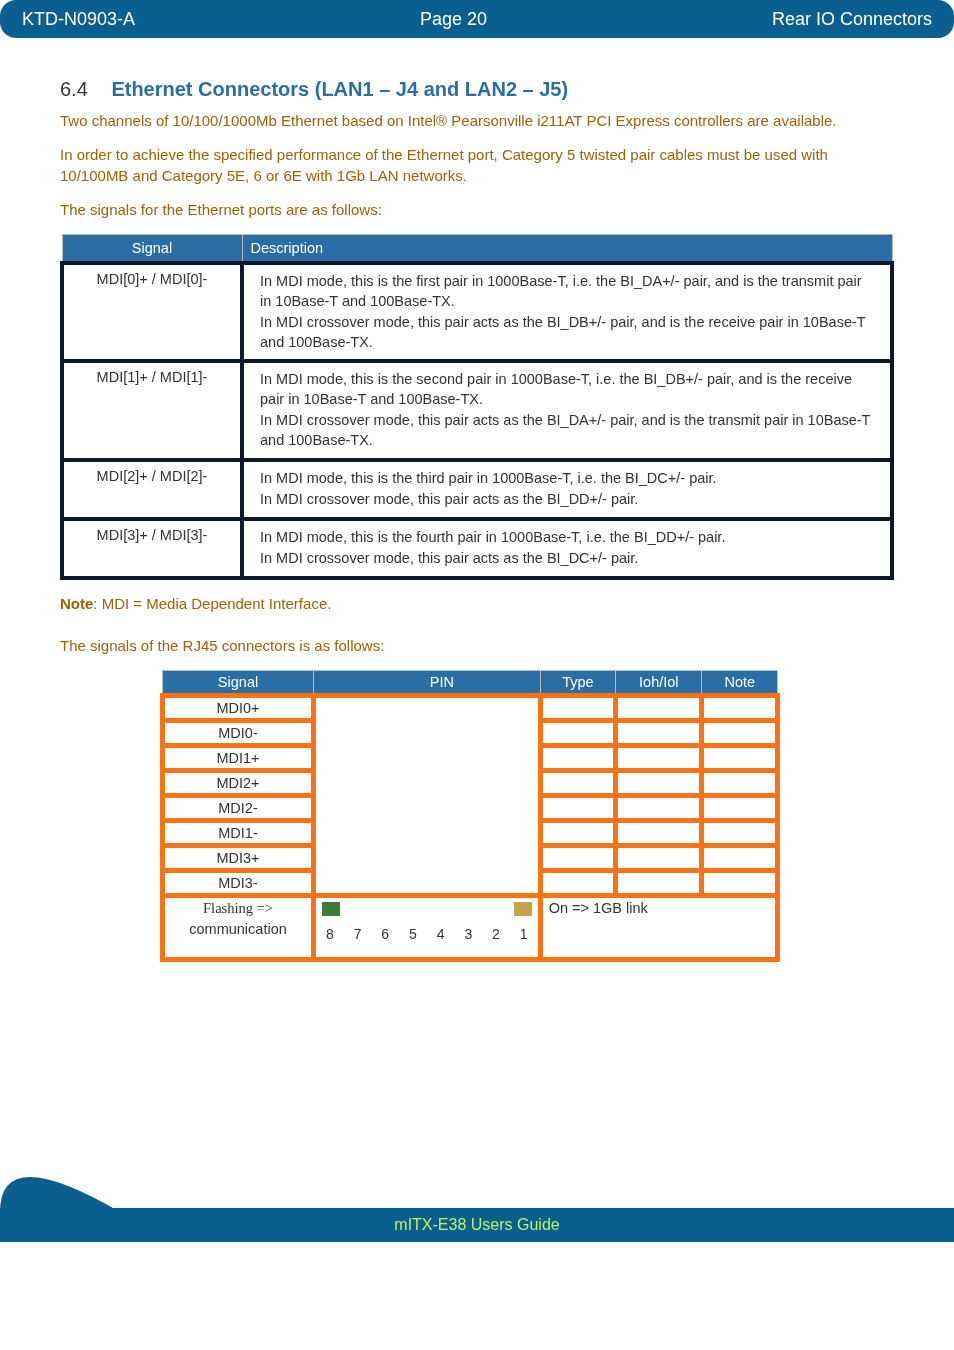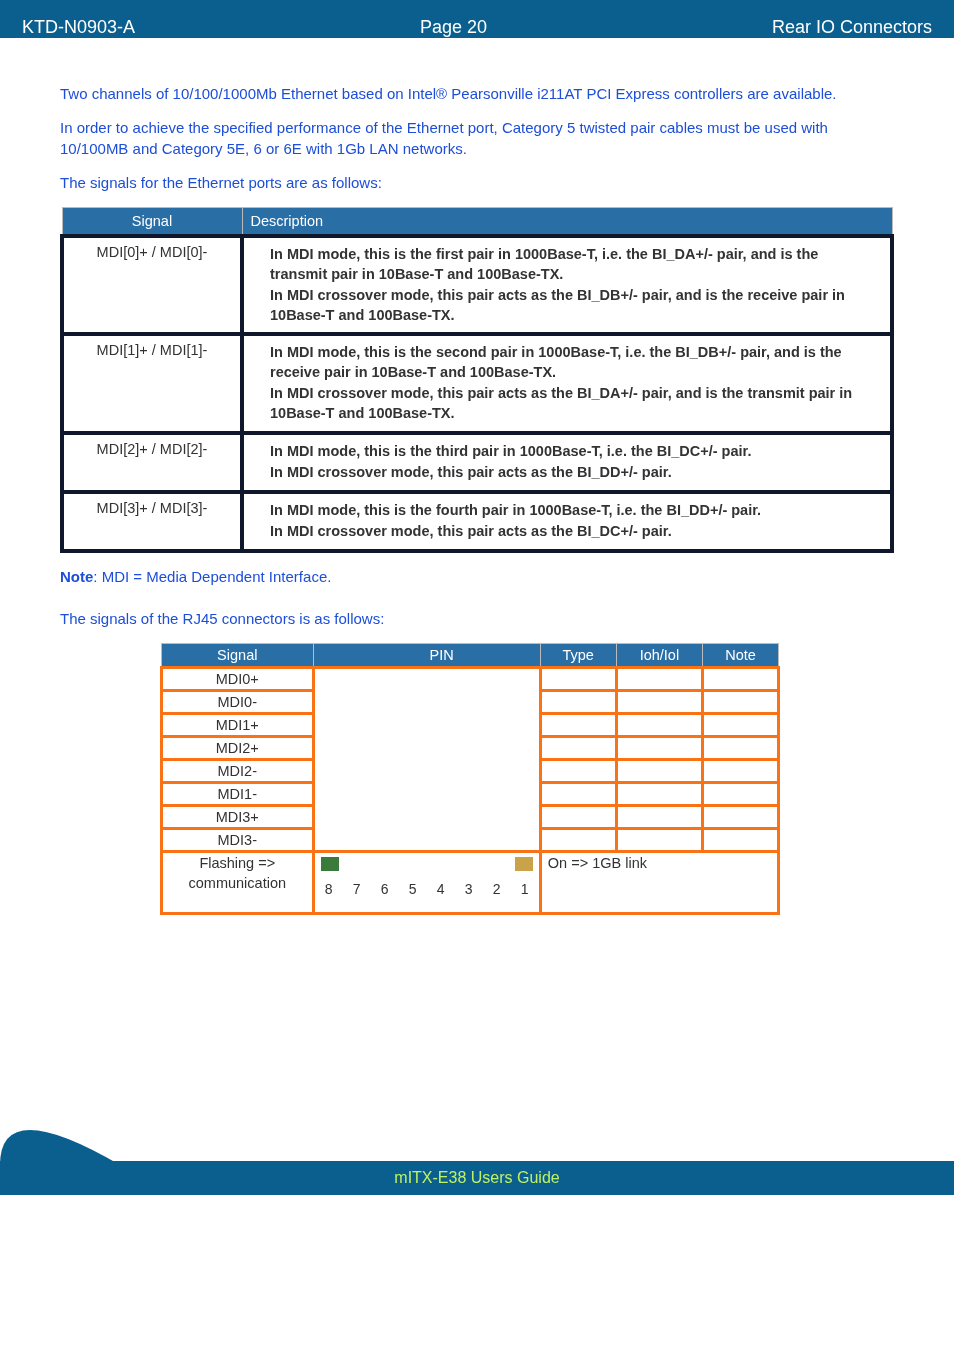--- a/index.html
+++ b/index.html
@@ -9,46 +9,47 @@
     background: #fff;
     font-family: 'Segoe UI', Tahoma, sans-serif;
     color: #333;
     width: 954px;
   }
   
   .topbar {
     background: #0a5f8e;
     color: #fff;
     display: flex;
-    align-items: flex-end;
+    align-items: center;
     justify-content: space-between;
     padding: 0 22px;
     height: 38px;
     font-size: 18px;
     position: relative;
+    border-radius: 16px;
   }
   .content {
     padding: 40px 60px 200px 60px;
   }
   .sec-heading {
     color: #2a6ea6;
     font-size: 20px;
     font-weight: 600;
     margin-bottom: 10px;
   }
   .sec-num {
     color: #333;
     font-weight: 400;
     margin-right: 18px;
   }
   .para {
     font-size: 15px;
     line-height: 1.35;
     margin: 6px 0 14px 0;
-    color: #1d4ed8;
+    color: #a16207;
   }
   .bold { font-weight: 700; }
 
   
   .t1 {
     width: 100%;
     border-collapse: collapse;
     margin: 6px 0 14px 0;
     font-size: 14.5px;
   }
@@ -61,39 +62,39 @@
     border: 1px solid #bbb;
   }
   .t1 th.signal { text-align: center; width: 180px; }
   .t1 td {
     border: 4px solid #0f172a;
     padding: 5px 8px;
     vertical-align: top;
     line-height: 1.35;
   }
   .t1 td.sig { text-align: center; }
-  .t1 td p { margin: 2px 18px; font-weight: bold; }
+  .t1 td p { margin: 2px 8px; }
 
   
   .t2wrap { margin: 6px 0 0 100px; width: 620px; }
   .t2 {
     width: 100%;
     border-collapse: collapse;
     font-size: 14.5px;
   }
   .t2 th {
     background: #2a6ea6;
     color: #fff;
     font-weight: 400;
     text-align: center;
     padding: 3px 6px;
     border: 1px solid #bbb;
   }
   .t2 td {
-    border: 3px solid #f97316;
+    border: 5px solid #f97316;
     padding: 2px 6px;
     text-align: center;
     height: 20px;
   }
   .t2 .sigcol { width: 140px; }
   .t2 .pincol { width: 210px; padding-left: 36px; }
   .t2 .typecol { width: 70px; }
   .t2 .iohcol { width: 80px; }
   .t2 .notecol { width: 70px; }
   .pinnums {
@@ -134,20 +135,24 @@
 <body>
 
 <div class="topbar">
   <span>KTD-N0903-A</span>
   <span>Page 20</span>
   <span>Rear IO Connectors</span>
 </div>
 
 <div class="content">
 
+  <div class="sec-heading">
+    <span class="sec-num">6.4</span>
+    <span>Ethernet Connectors (LAN1 – J4 and LAN2 – J5)</span>
+  </div>
 
   <p class="para">Two channels of 10/100/1000Mb Ethernet based on Intel® Pearsonville i211AT PCI Express controllers are available.</p>
   <p class="para">In order to achieve the specified performance of the Ethernet port, Category 5 twisted pair cables must be used with 10/100MB and Category 5E, 6 or 6E with 1Gb LAN networks.</p>
   <p class="para">The signals for the Ethernet ports are as follows:</p>
 
   <table class="t1">
     <tbody>
         <tr>
       <th class="signal">Signal</th>
       <th>Description</th>
@@ -242,21 +247,21 @@
             <td></td>
             <td></td>
           </tr>
       <tr>
             <td>MDI3-</td>
             <td></td>
             <td></td>
             <td></td>
           </tr>
       <tr>
-        <td style="border-bottom:none;">Flashing =&gt;</td>
+        <td style="border-bottom:none;font-family:Liberation Serif, serif;">Flashing =&gt;</td>
         <td rowspan="2" style="vertical-align:top;padding:0;">
           <div class="ledbox">
             <div class="led green"></div>
             <div class="led orange"></div>
             <div class="pinnums">
               <span>8</span>
               <span>7</span>
               <span>6</span>
               <span>5</span>
               <span>4</span>

